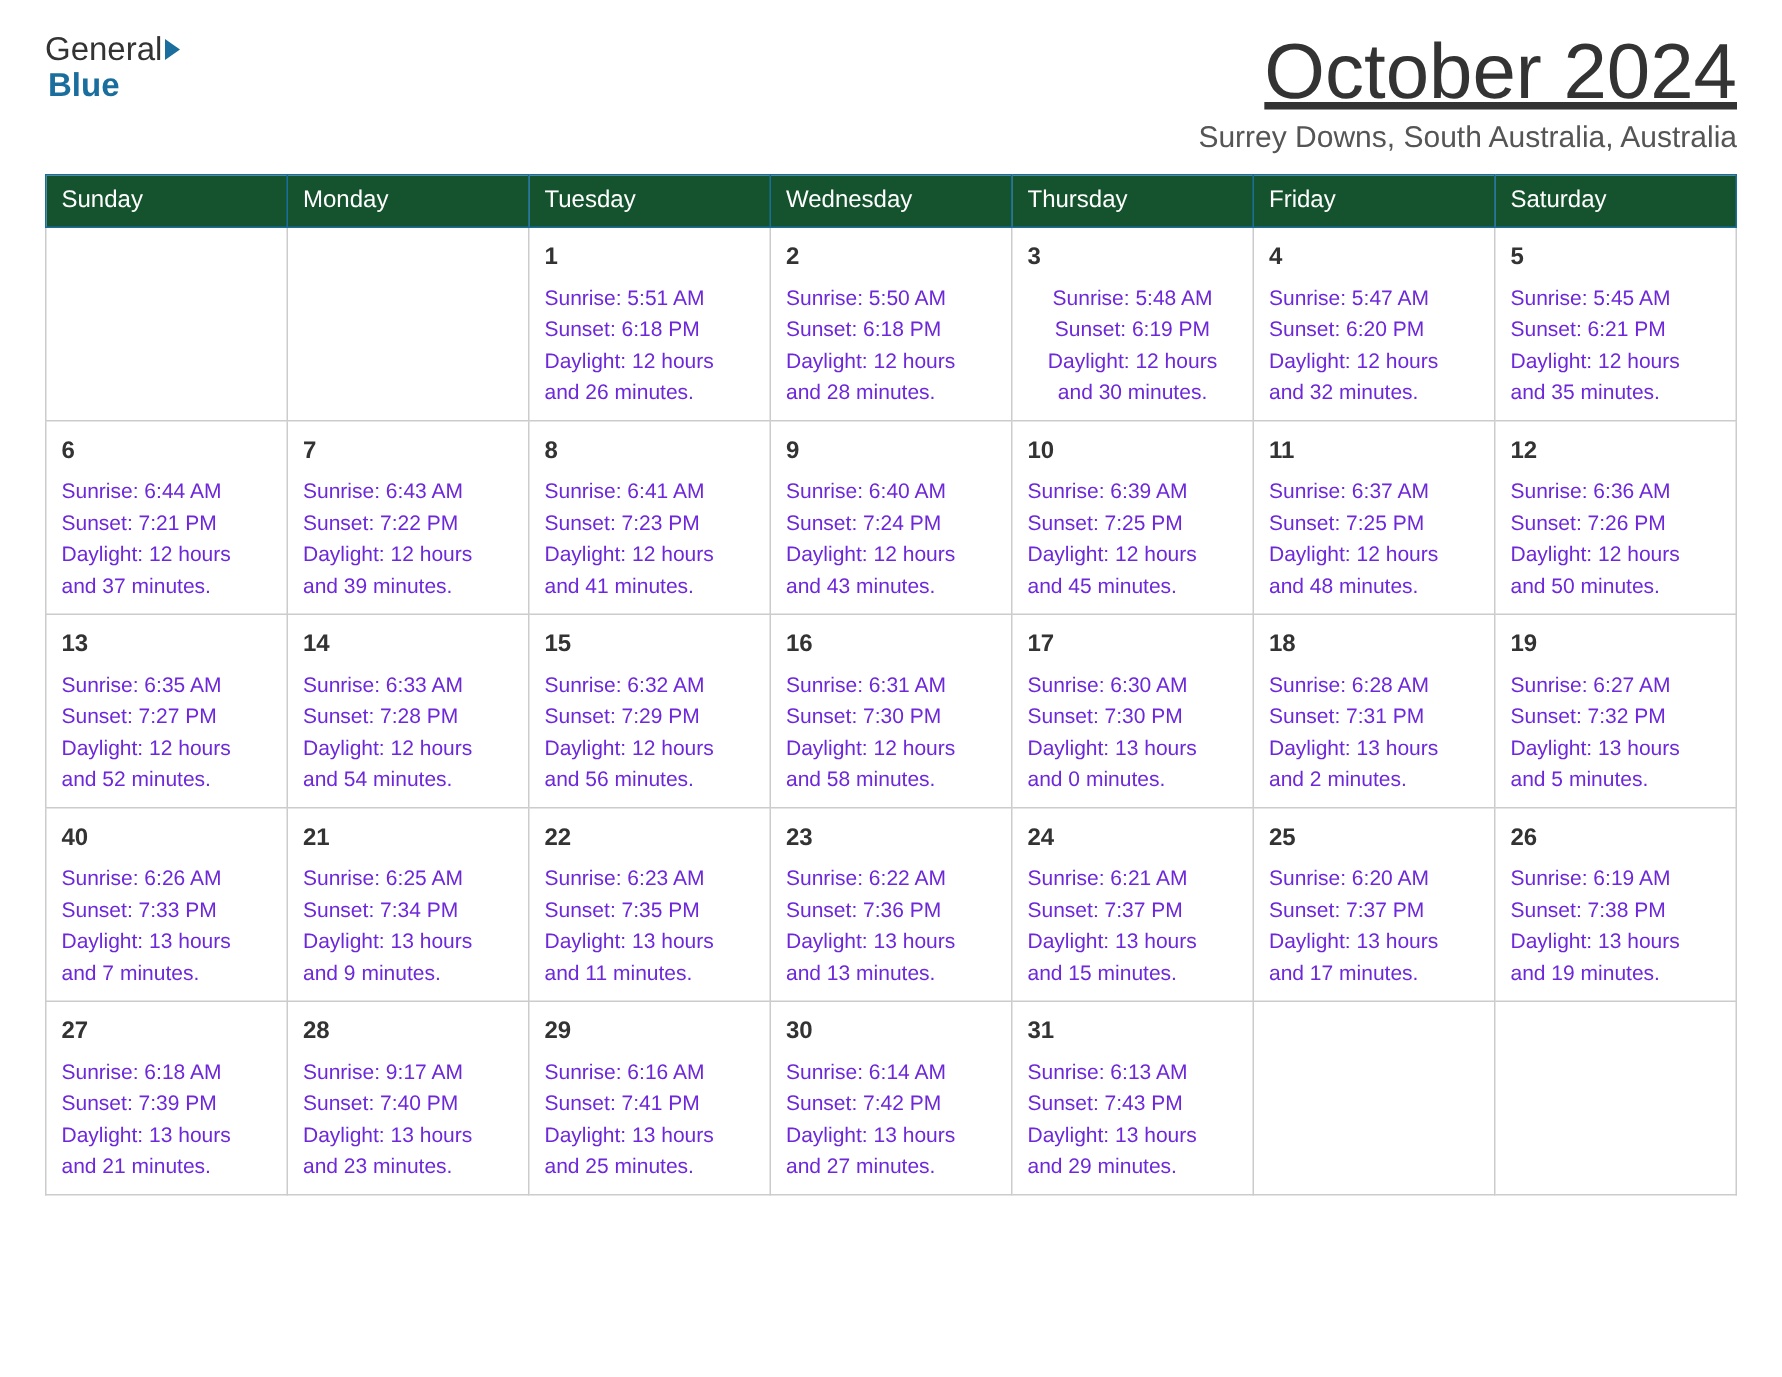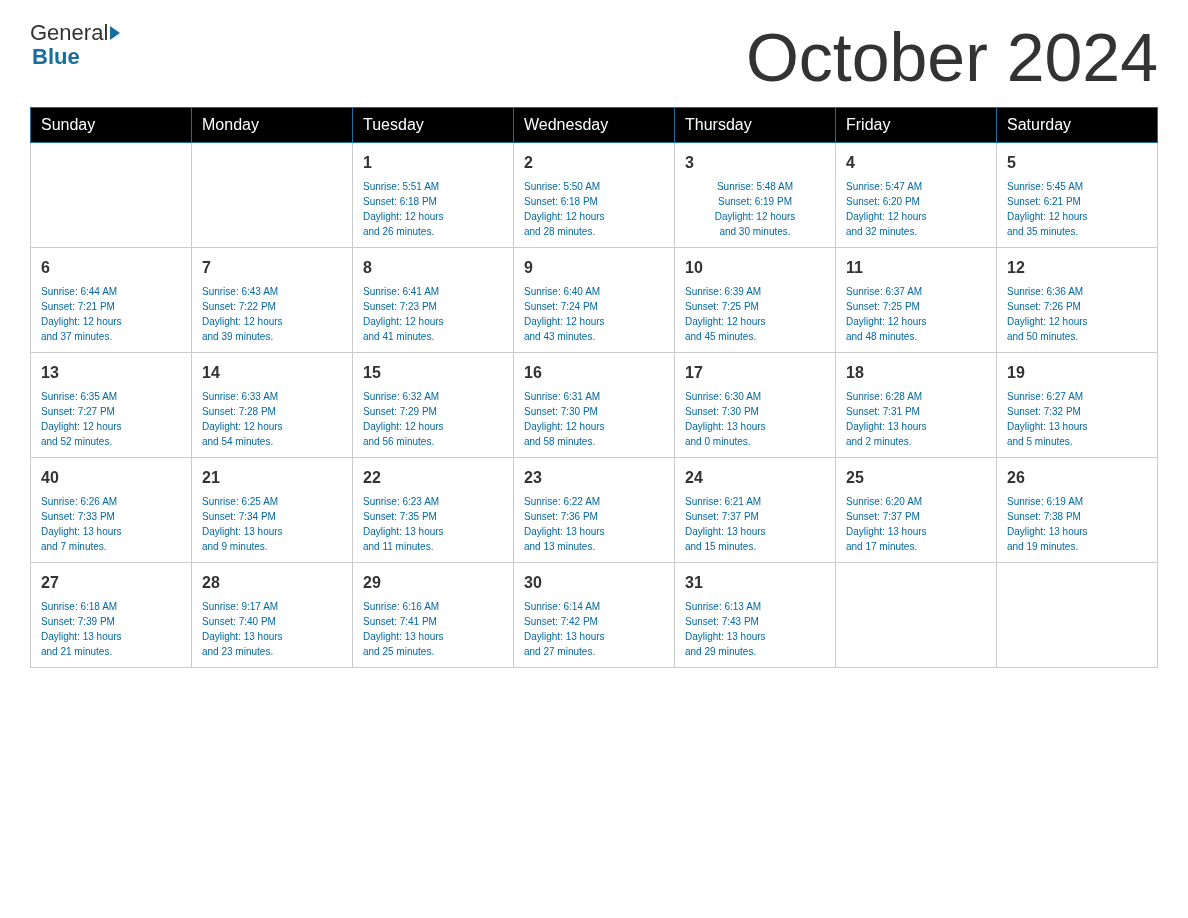--- a/index.html
+++ b/index.html
@@ -19,37 +19,38 @@
     }
     .logo-general {
       font-size: 22px;
       color: #333;
       font-weight: normal;
     }
     .title-area {
       text-align: right;
     }
     .month-title {
-      font-size: 68px;
+      font-size: 52px;
       font-weight: normal;
       color: #333;
       line-height: 1.1;
+      text-decoration: underline;
     }
     .location-title {
       font-size: 20px;
       color: #555;
       margin-top: 4px;
     }
     .calendar-table {
       width: 100%;
       border-collapse: collapse;
       margin-top: 10px;
     }
     .calendar-table th {
-      background-color: #000000;
+      background-color: #14532d;
       color: #fff;
       font-size: 16px;
       font-weight: normal;
       padding: 8px 10px;
       text-align: left;
       border: 1px solid #1a6e9e;
     }
     .calendar-table td {
       vertical-align: top;
       padding: 8px 10px;
@@ -60,22 +61,22 @@
       line-height: 1.5;
     }
     .day-number {
       font-size: 16px;
       font-weight: bold;
       color: #333;
       display: block;
       margin-bottom: 4px;
     }
     .day-info {
-      font-size: 10px;
-      color: #0369a1;
+      font-size: 14px;
+      color: #6d28d9;
       line-height: 1.5;
     }
     .empty-cell {
       background: #fff;
     }
     .logo-wrapper {
       display: flex;
       flex-direction: column;
     }
     .logo-line1 {
@@ -97,20 +98,21 @@
 <div class="header-area">
   <div class="logo-wrapper">
     <div class="logo-line1">
       <span class="logo-general">General</span>
       <span style="display:inline-block; width:0; height:0; border-left:10px solid #1a6e9e; border-top:7px solid transparent; border-bottom:7px solid transparent; margin-left:2px; vertical-align:middle;"></span>
     </div>
     <div class="logo-line2">Blue</div>
   </div>
   <div class="title-area">
     <div class="month-title">October 2024</div>
+    <div class="location-title">Surrey Downs, South Australia, Australia</div>
   </div>
 </div>
 
 <table class="calendar-table">
   <thead>
     <tr>
       <th>Sunday</th>
       <th>Monday</th>
       <th>Tuesday</th>
       <th>Wednesday</th>

